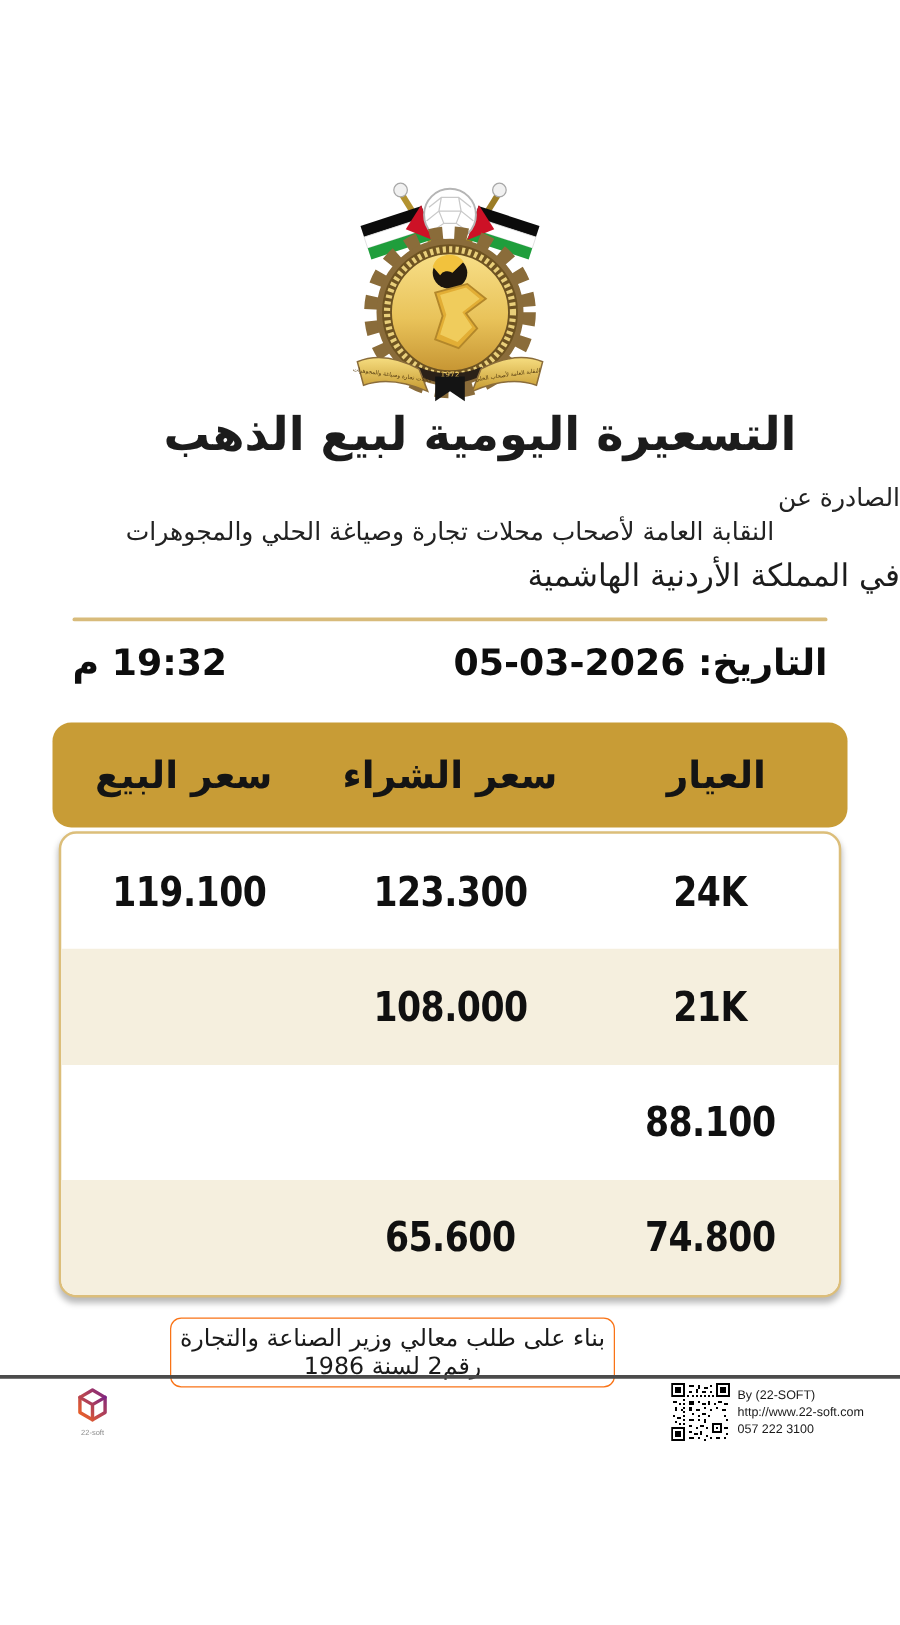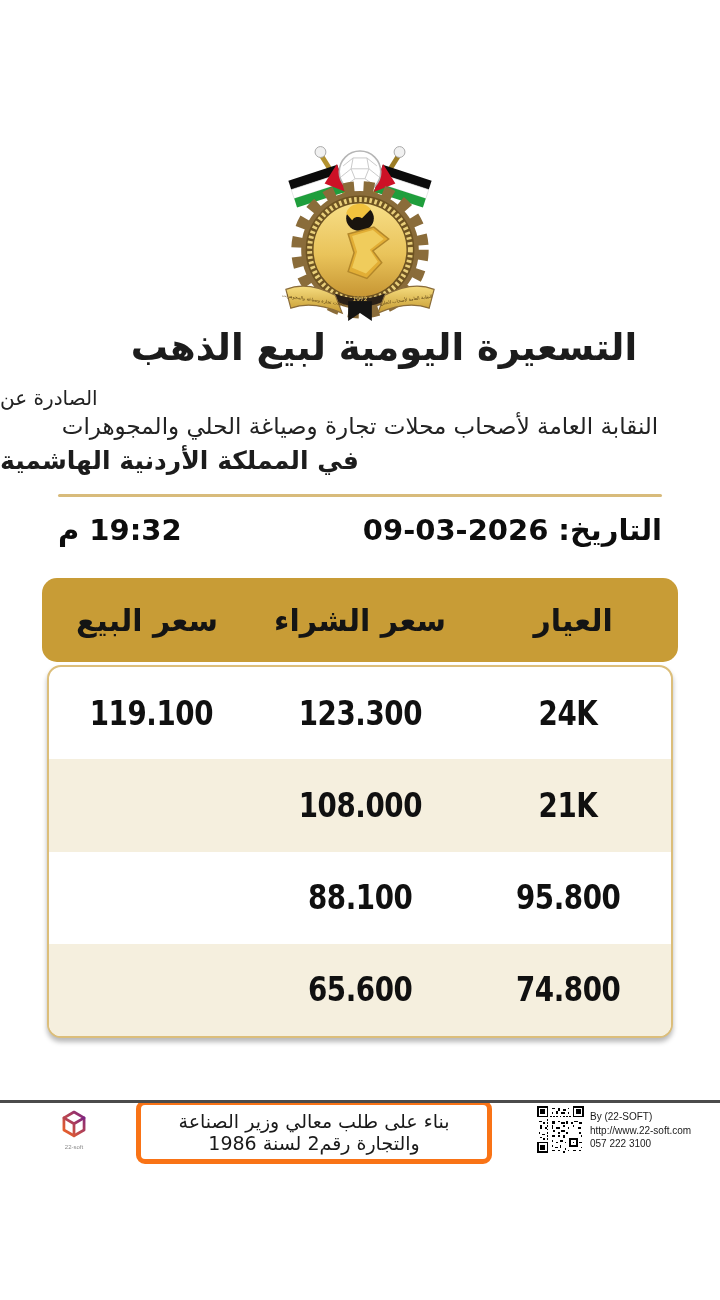--- a/index.html
+++ b/index.html
@@ -13,23 +13,23 @@
     background: #ffffff;
     overflow: hidden;
     color: #111;
   }
   .emblem { position: absolute; left: 276px; top: 140px; width: 168px; height: 194px; }
   .title {
     position: absolute; top: 326px; left: 0; width: 100%;
     text-align: center; font-size: 37px; font-weight: 700; color: #1c1c1c;
     direction: rtl; letter-spacing: 0; padding-left: 48px;
   }
-  .sub1 { position: absolute; top: 386px; left: 0; width: 100%; text-align: left; font-size: 20px; color: #222; direction: rtl; }
-  .sub2 { position: absolute; top: 413px; left: 0; width: 100%; text-align: center; font-size: 23px; color: #222; direction: rtl; }
-  .sub3 { position: absolute; top: 446px; left: 0; width: 100%; text-align: left; font-size: 25px; font-weight: 700; color: #1c1c1c; direction: rtl; }
+  .sub1 { position: absolute; top: 386px; left: 0; width: 100%; text-align: right; font-size: 20px; color: #222; direction: rtl; }
+  .sub2 { position: absolute; top: 413px; left: 0; width: 100%; text-align: center; font-size: 20px; color: #222; direction: rtl; }
+  .sub3 { position: absolute; top: 446px; left: 0; width: 100%; text-align: right; font-size: 25px; font-weight: 400; color: #1c1c1c; direction: rtl; }
   .gold-rule { position: absolute; top: 494px; left: 58px; width: 604px; height: 3px; background: #d8bb7b; border-radius: 2px; }
   .datetime {
     position: absolute; top: 513px; left: 0; width: 100%;
     padding: 0 58px; direction: rtl;
     display: flex; justify-content: space-between; align-items: baseline;
     font-size: 29px; font-weight: 800; color: #0d0d0d;
   }
   .dt-group { display: flex; gap: 10px; align-items: baseline; }
   .ltr-num { direction: ltr; unicode-bidi: embed; }
 
@@ -48,23 +48,23 @@
   .t-row {
     display: grid; grid-template-columns: 33% 34% 33%; align-items: center;
     direction: rtl; text-align: center;
     font-size: 33px; font-weight: 800; color: #101010;
   }
   .t-row.alt { background: #f5efde; }
   .num { display: inline-block; transform: scaleX(0.84); font-family: "DejaVu Sans", sans-serif; letter-spacing: -0.5px; }
 
   .note-box {
     position: absolute; top: 1054px; left: 136px; width: 356px;
-    border: 5px solid #f97316; border-radius: 9px;
+    border: 1px solid #f97316; border-radius: 9px;
     padding: 5px 6px; text-align: center; direction: rtl;
-    font-size: 19px; color: #1a1a1a; background: #fff; margin-top: 46px;
+    font-size: 19px; color: #1a1a1a; background: #fff;
   }
   .divider { position: absolute; top: 1100px; left: 0; width: 720px; height: 3px; background: #4b4b4b; }
 
   .footer-logo { position: absolute; left: 58px; top: 1110px; width: 32px; text-align: center; }
   .footer-logo-label { font-size: 6px; color: #8a8a8a; margin-top: 1px; font-family: "Liberation Sans", sans-serif; }
   .qr { position: absolute; left: 537px; top: 1106px; width: 47px; height: 47px; }
   .credit {
     position: absolute; left: 590px; top: 1110px;
     font-family: "Liberation Sans", sans-serif; font-size: 10px; line-height: 13.5px; color: #1a1a1a;
     white-space: nowrap;
@@ -151,21 +151,21 @@
   <h1 class="title">التسعيرة اليومية لبيع الذهب</h1>
   <div class="sub1">الصادرة عن</div>
   <div class="sub2">النقابة العامة لأصحاب محلات تجارة وصياغة الحلي والمجوهرات</div>
   <div class="sub3">في المملكة الأردنية الهاشمية</div>
 
   <div class="gold-rule"></div>
 
   <div class="datetime">
     <div class="dt-group">
       <span>التاريخ:</span>
-      <span class="ltr-num">09-03-2026</span>
+      <span class="ltr-num">05-03-2026</span>
     </div>
     <div class="dt-group">
       <span>19:32 م</span>
     </div>
   </div>
 
   <div class="table-header">
     <div>العيار</div>
     <div>سعر الشراء</div>
     <div>سعر البيع</div>
@@ -175,21 +175,20 @@
     <div class="t-row">
       <div><span class="num">24K</span></div>
       <div><span class="num">123.300</span></div>
       <div><span class="num">119.100</span></div>
     </div>
     <div class="t-row alt">
       <div><span class="num">21K</span></div>
       <div><span class="num">108.000</span></div>
     </div>
     <div class="t-row">
-      <div><span class="num">95.800</span></div>
       <div><span class="num">88.100</span></div>
     </div>
     <div class="t-row alt">
       <div><span class="num">74.800</span></div>
       <div><span class="num">65.600</span></div>
     </div>
   </div>
 
   <div class="note-box">بناء على طلب معالي وزير الصناعة والتجارة رقم2 لسنة 1986</div>
 

